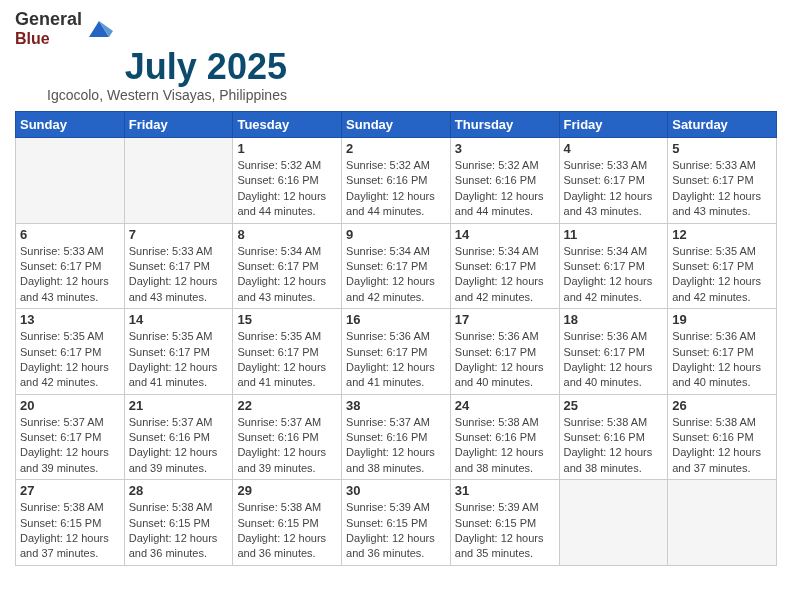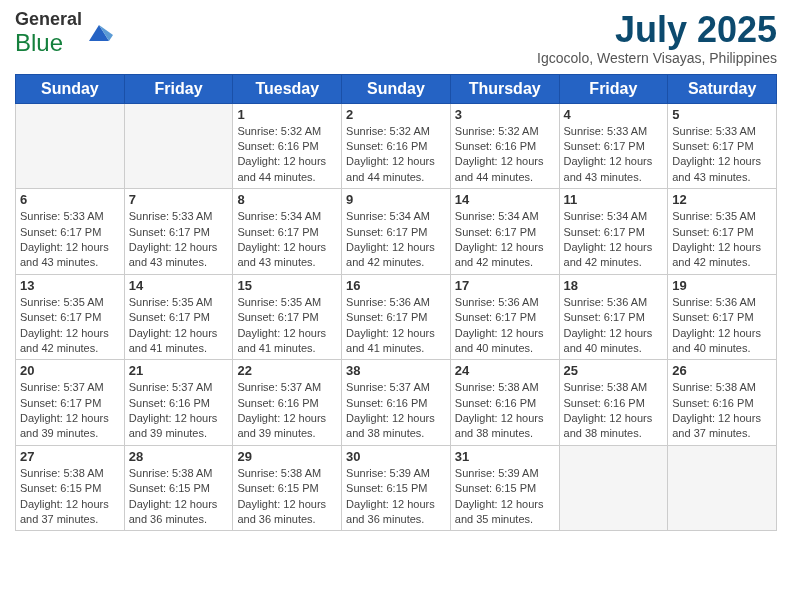--- a/index.html
+++ b/index.html
@@ -14,39 +14,40 @@
       width: 792px;
       height: 612px;
       background: #fff;
       padding: 10px 15px 10px 15px;
     }
     .header {
       display: flex;
       justify-content: space-between;
       align-items: flex-start;
       margin-bottom: 8px;
+      flex-direction: column;
     }
     .logo {
       display: flex;
       align-items: center;
     }
     .logo-text {
       display: flex;
       flex-direction: column;
       line-height: 1.1;
     }
     .logo-general {
       font-size: 18px;
       font-weight: bold;
       color: #333;
     }
     .logo-blue {
-      font-size: 24px;
-      font-weight: normal;
-      color: #15803d;
+      font-size: 16px;
+      font-weight: bold;
+      color: #7f1d1d;
     }
     .logo-icon {
       width: 28px;
       height: 28px;
       margin-left: 3px;
     }
     .header-right {
       text-align: right;
     }
     .month-title {
@@ -61,24 +62,24 @@
       margin-left: 32px;
     }
     .calendar {
       width: 100%;
       border-collapse: collapse;
       table-layout: fixed;
     }
     .calendar th {
       background: #2563c4;
       color: #fff;
-      font-size: 16px;
+      font-size: 13px;
       font-weight: bold;
       padding: 5px 4px;
-      text-align: center;
+      text-align: left;
       border: 1px solid #1a50a8;
     }
     .calendar td {
       border: 1px solid #ccc;
       vertical-align: top;
       padding: 3px 4px;
       font-size: 9.5px;
       color: #333;
       height: 82px;
       background: #fff;

